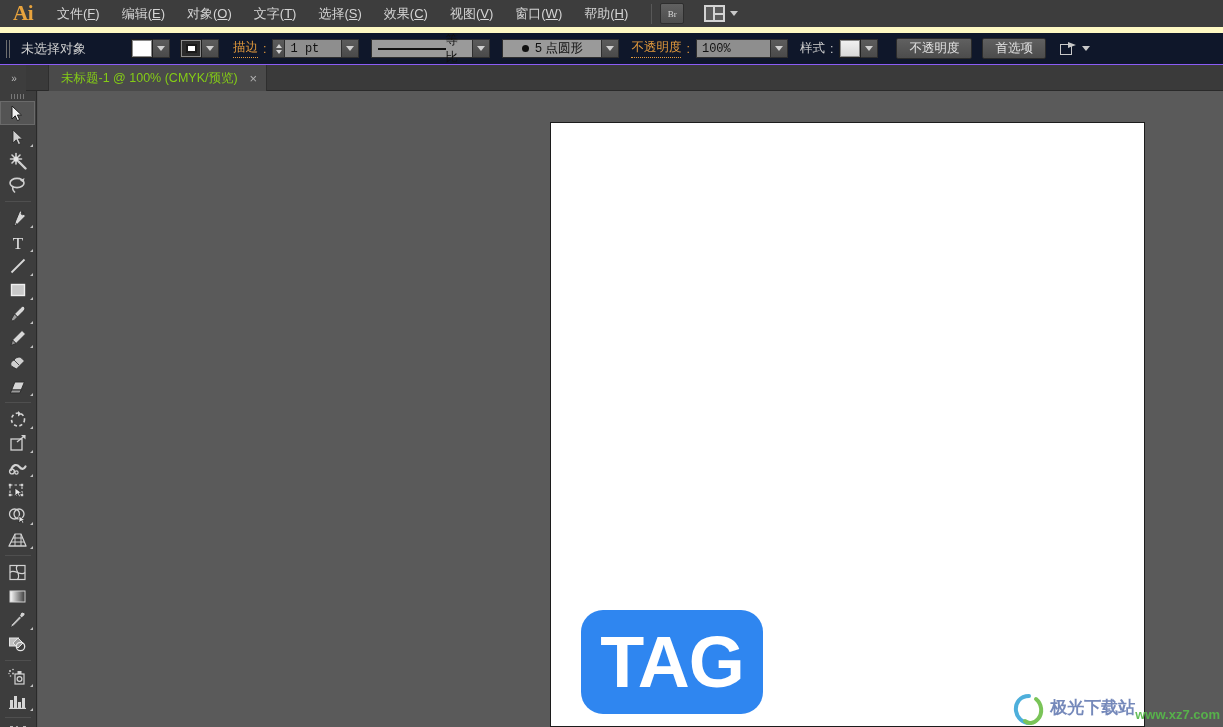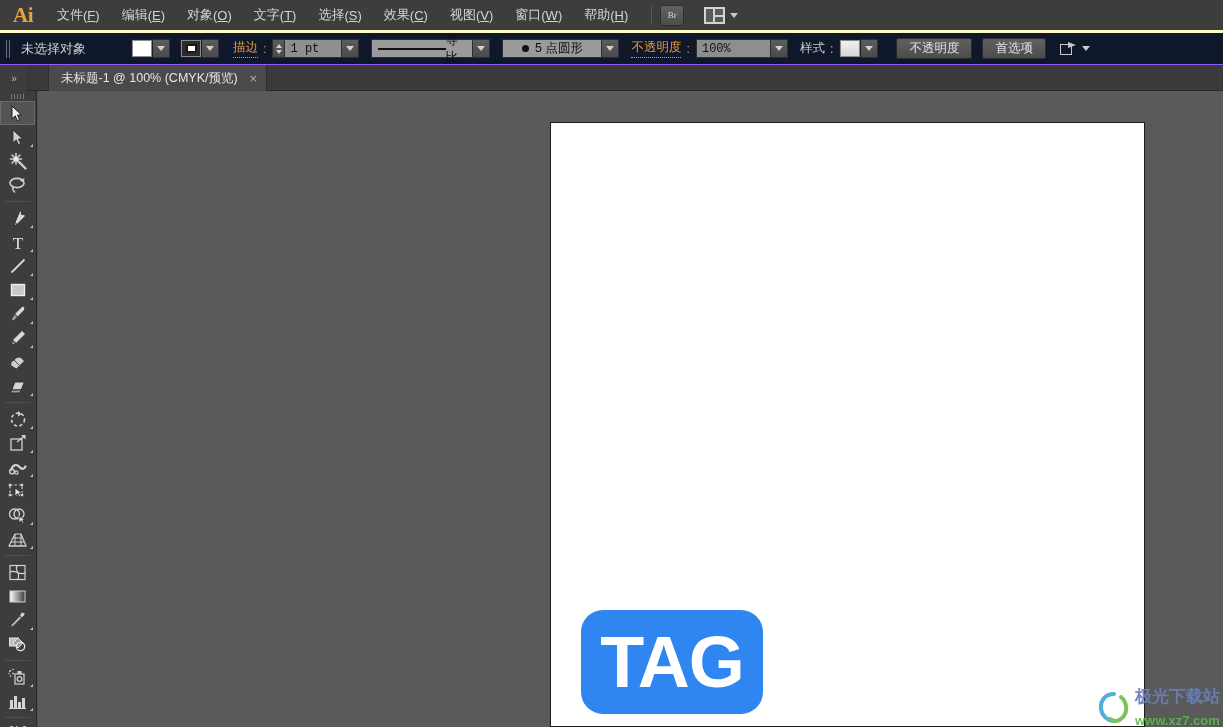--- a/index.html
+++ b/index.html
@@ -9,21 +9,21 @@
     background: #535353;
     font-family: "Liberation Sans", sans-serif;
     -webkit-font-smoothing: antialiased;
   }
 
   
   #menubar {
     position: absolute; left: 0; top: 0;
     width: 1223px; height: 33px;
     background: #3d3d3d;
-    border-bottom: 3px solid #fef9c3;
+    border-bottom: 6px solid #fef9c3;
     display: flex; align-items: center;
   }
   #ai-logo {
     width: 46px; height: 33px;
     display: flex; align-items: center; justify-content: center;
     font-family: "Liberation Serif", serif;
     font-size: 21px; font-weight: bold;
     color: #e8a33d;
     letter-spacing: -0.5px;
   }
@@ -182,21 +182,21 @@
   #doctab {
     position:absolute; left:48px; top:0;
     height: 26px;
     background: #4a4a4a;
     border-right: 1px solid #2e2e2e;
     border-left: 1px solid #2e2e2e;
     display:flex;align-items:center;
     padding: 0 9px 0 12px; gap: 12px;
     cursor: pointer;
   }
-  #doctab-label { font-size:12.5px;color:#e5e5e5;white-space:nowrap; }
+  #doctab-label { font-size:12.5px;color:#84cc16;white-space:nowrap; }
   #doctab-close { font-size:13px;color:#b0b0b0;cursor:pointer; }
 
   
   #toolbar {
     position: absolute; left: 0; top: 91px;
     width: 37px; height: 636px;
     background: #3d3d3d;
     border-right: 1px solid #2a2a2a;
   }
   #tb-grip {
@@ -257,21 +257,21 @@
     margin-bottom:4px;
   }
 
   
   #sitewm {
     position:absolute; right:3px; bottom:0px;
     display:flex;align-items:center;gap:4px;
     opacity:0.92;
   }
   #sitewm-logo { width:34px;height:34px;position:relative;flex:none; }
-  #sitewm-txt { display:flex;flex-direction:column;line-height:1; }
+  #sitewm-txt { display:flex;flex-direction:row;line-height:1; }
   #sitewm-cn { font-family:"DejaVu Sans",sans-serif;font-size:17px;font-weight:bold;color:#6a7fb5; }
   #sitewm-url { font-family:"Liberation Sans",sans-serif;font-size:13px;font-weight:bold;color:#57b94a;margin-top:9px; }
 </style>
 </head>
 <body>
 
 <div id="menubar">
   <div id="ai-logo">Ai</div>
 
   <div class="menu-item"><span>文件</span>(<u>F</u>)</div>

